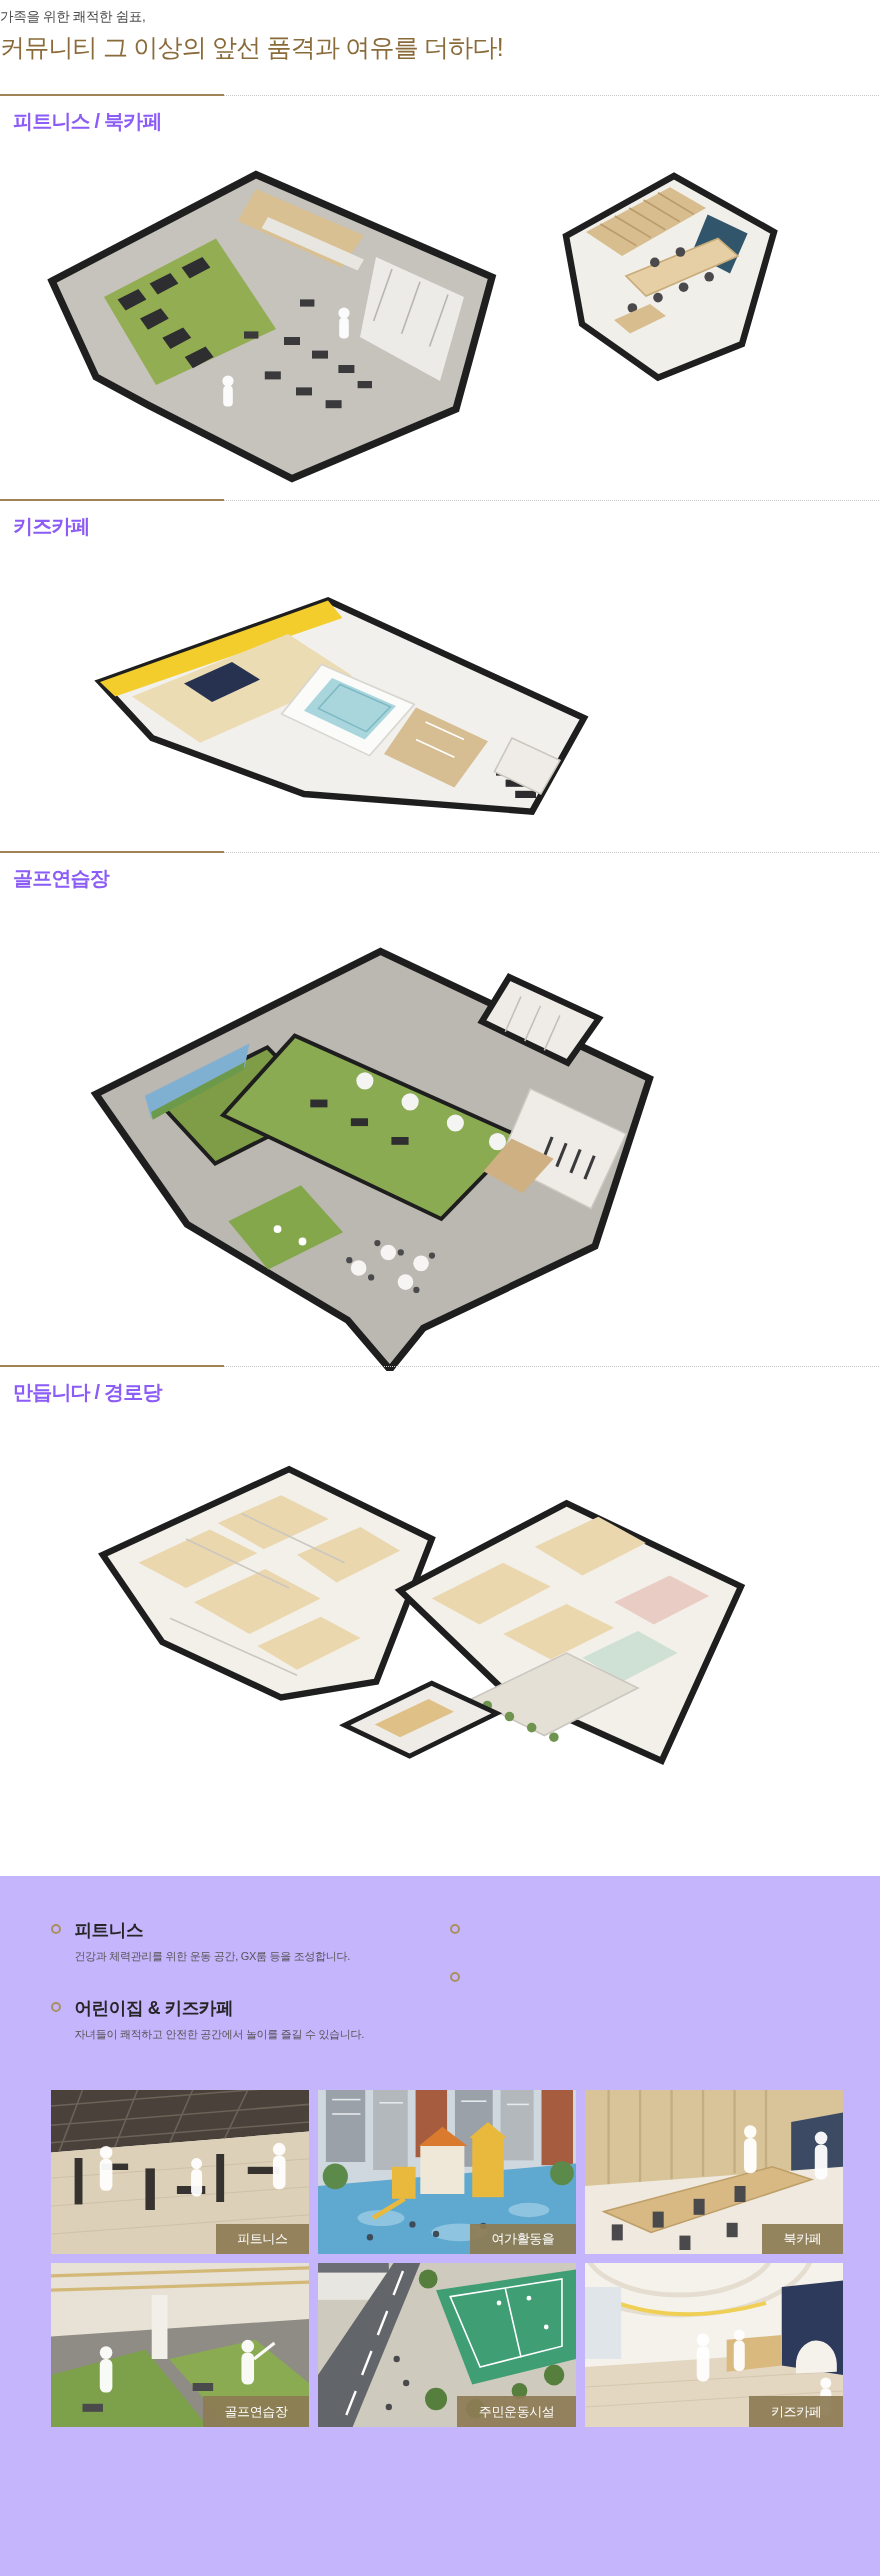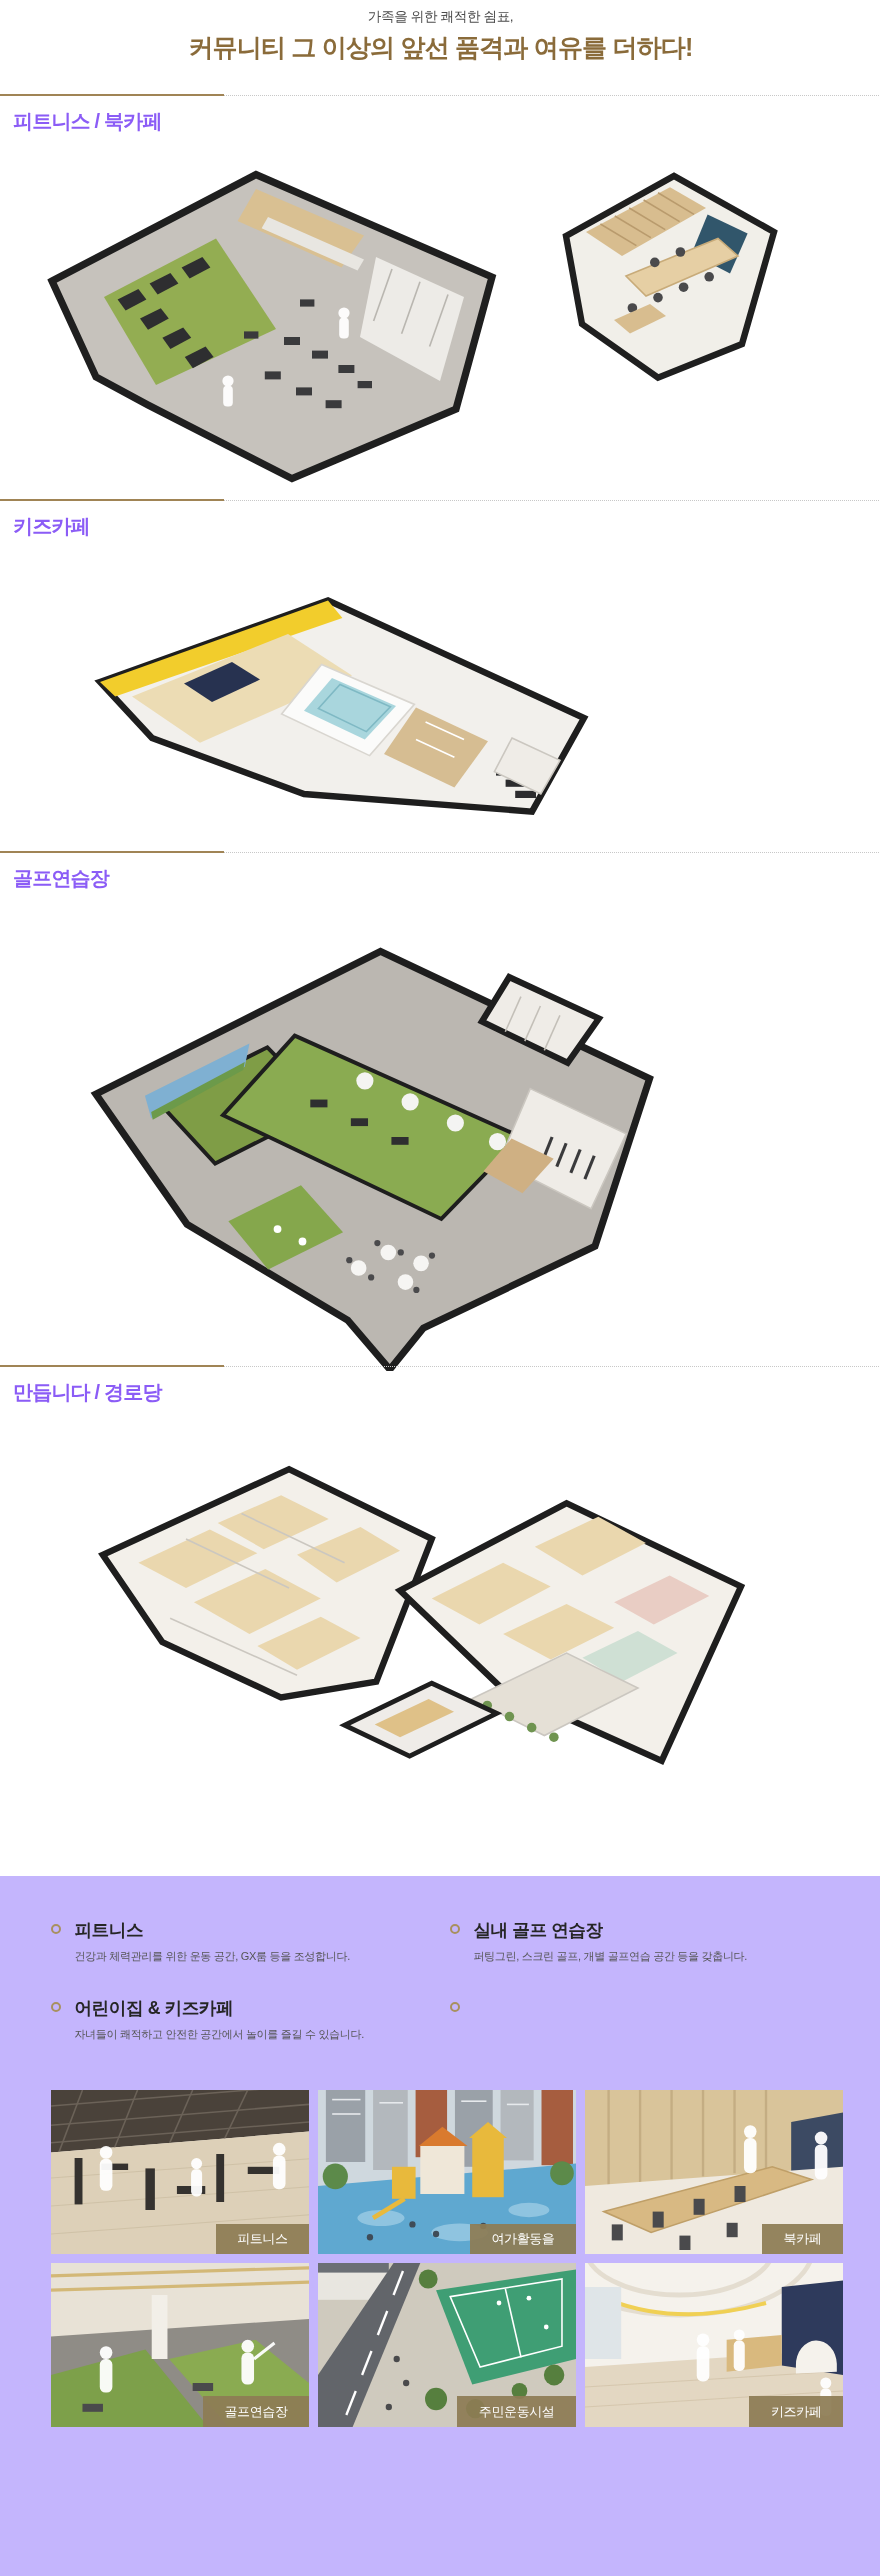--- a/index.html
+++ b/index.html
@@ -1,23 +1,23 @@
 <!DOCTYPE html>
 <html style="font-size:13px"><head>
 <meta charset="utf-8">
 <style>
   * { margin:0; padding:0; box-sizing:border-box; }
   html,body { background:#ffffff; }
   body { font-family:"Liberation Sans","DejaVu Sans",sans-serif; width:881px; margin:0 auto; color:#333; }
   .page { width:881px; height:2576px; position:relative; background:#fff; overflow:hidden; }
 
   
-  .header { height:94px; text-align:center; padding-top:8px; }
+  .header { height:94px; text-align:left; padding-top:8px; }
   .header .subtitle { font-size:13.6px; color:#4b4b4b; letter-spacing:-0.4px; }
-  .header .title { font-size:25px; font-weight:bold; color:#8a6b3a; letter-spacing:-0.8px; margin-top:4.8px; }
+  .header .title { font-size:25px; font-weight:normal; color:#8a6b3a; letter-spacing:-0.8px; margin-top:4.8px; }
 
   
   section.facility { position:relative; }
   .divider { display:flex; align-items:center; height:2.4px; }
   .divider .solid { width:224px; height:2.4px; background:#a08455; }
   .divider .dotted { flex:1; border-top:0.8px dotted #c8c8c8; height:0; }
   .section-title { font-size:20px; font-weight:bold; color:#8b5cf6; letter-spacing:-0.8px; margin:11.2px 0 0 13px; }
   .plan-area { position:relative; width:100%; }
   .plan-area svg { position:absolute; }
 
@@ -265,24 +265,20 @@
           <span class="ring"></span>
           <div>
             <h3>어린이집 &amp; 키즈카페</h3>
             <p>자녀들이 쾌적하고 안전한 공간에서 놀이를 즐길 수 있습니다.</p>
           </div>
         </div>
       </div>
       <div class="col">
         <div class="feature">
           <span class="ring"></span>
-          <div>
-            <h3>실내 골프 연습장</h3>
-            <p>퍼팅그린, 스크린 골프, 개별 골프연습 공간 등을 갖춥니다.</p>
-          </div>
         </div>
         <div class="feature">
           <span class="ring"></span>
         </div>
       </div>
     </div>
 
     <div class="gallery">
 
       <figure class="photo">

